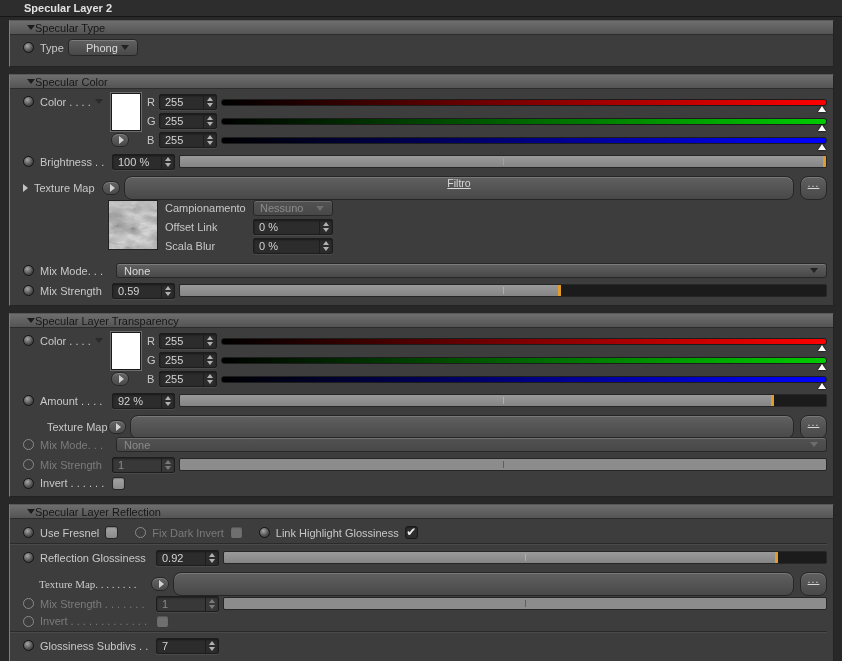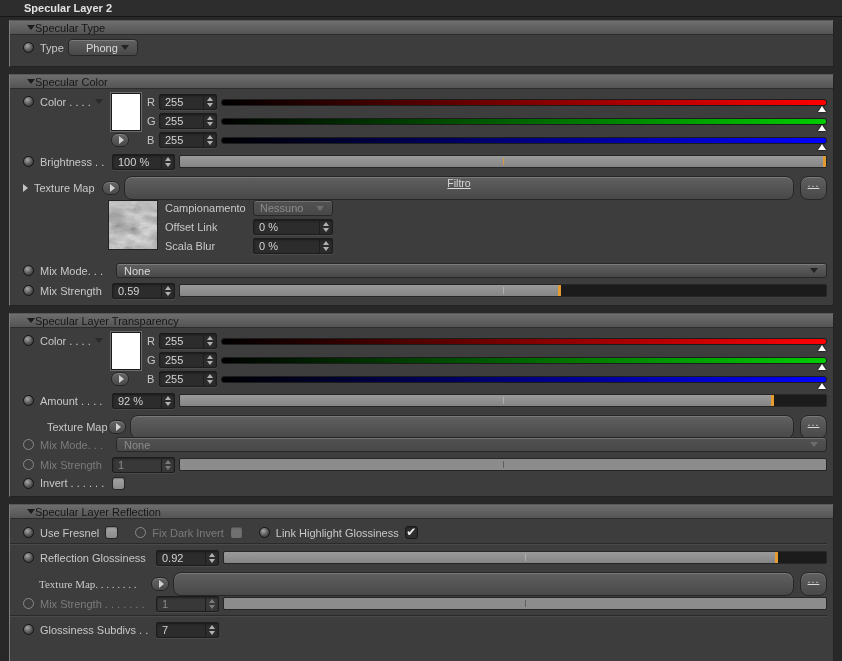--- a/index.html
+++ b/index.html
@@ -542,20 +542,25 @@
             <span class="st-up"></span>
             <span class="st-dn"></span>
           </span>
       </div>
       <div class="vslider dis-f">
         <div class="vfill" style="width: 100%;"></div>
         <span class="vtick"></span>
       </div>
     </div>
 
+    <div class="row" style="height:14px;">
+      <span class="circle off"></span>
+      <span class="lbl w116 dis">Invert . . . . . . . . . . . . .</span>
+      <div class="checkbox dis-f"></div>
+    </div>
 
     <div class="divider"></div>
 
     <div class="row" style="margin-bottom:0;">
       <span class="circle"></span>
       <span class="lbl w116">Glossiness Subdivs . .</span>
       <div class="spinner">
         <span class="val">7</span>
         <span class="stepper">
             <span class="st-up"></span>

